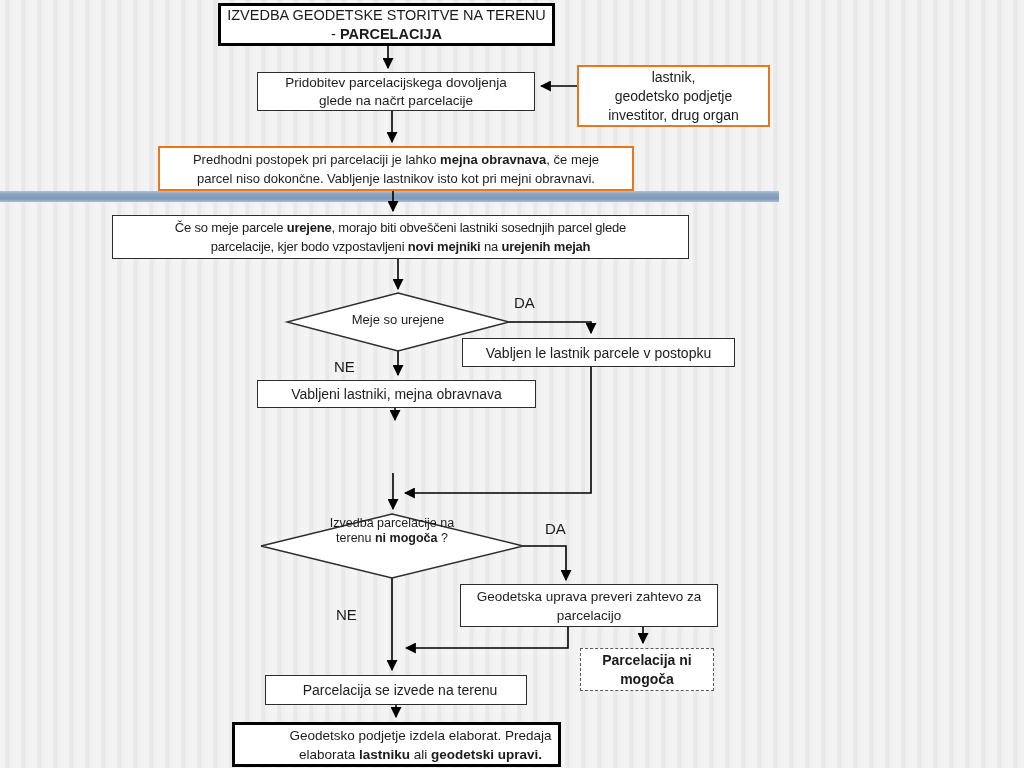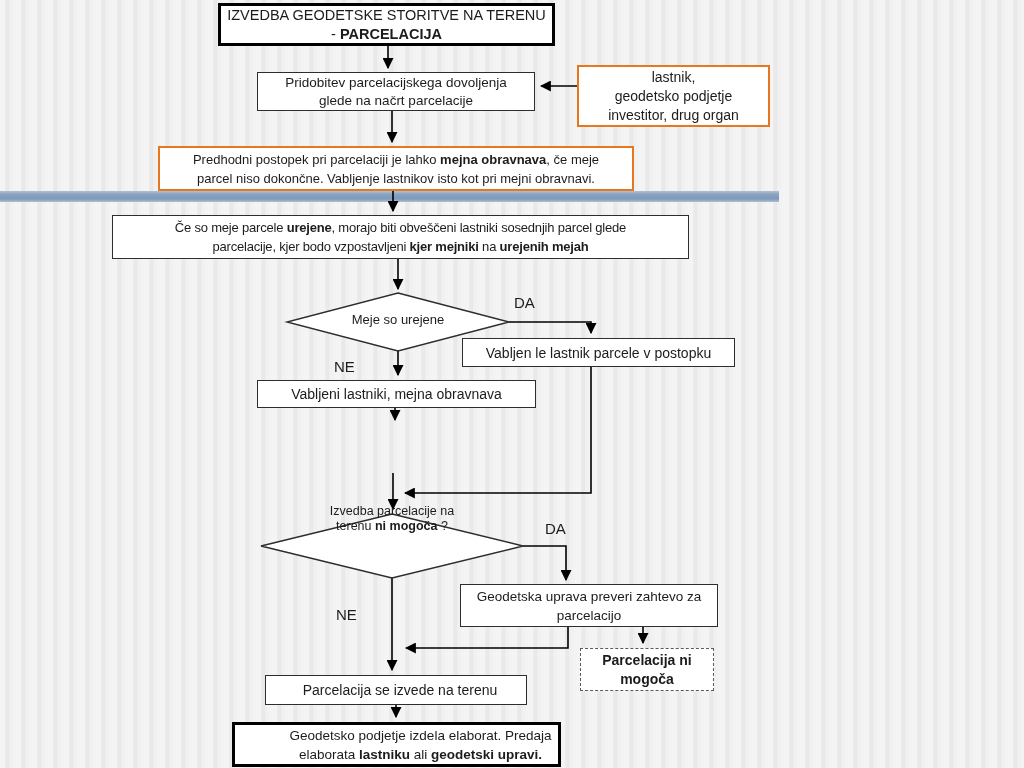--- a/index.html
+++ b/index.html
@@ -87,37 +87,37 @@
 investitor, drug organ</span></span>
   </div>
 
   <div class="node orange" style="left:158px;top:146px;width:476px;height:45px;font-size:13px;line-height:19px;">
     <span><span>Predhodni postopek pri parcelaciji je lahko </span><span style="font-weight: bold;">mejna obravnava</span><span>, če meje
 parcel niso dokončne. Vabljenje lastnikov isto kot pri mejni obravnavi.</span></span>
   </div>
 
   <div class="node" style="left:112px;top:215px;width:577px;height:44px;font-size:13px;line-height:19px;letter-spacing:-0.2px;">
     <span><span>Če so meje parcele </span><span style="font-weight: bold;">urejene</span><span>, morajo biti obveščeni lastniki sosednjih parcel glede
-parcelacije, kjer bodo vzpostavljeni </span><span style="font-weight: bold;">kjer mejniki</span><span> na </span><span style="font-weight: bold;">urejenih mejah</span></span>
+parcelacije, kjer bodo vzpostavljeni </span><span style="font-weight: bold;">novi mejniki</span><span> na </span><span style="font-weight: bold;">urejenih mejah</span></span>
   </div>
 
   <div class="node no-box" style="left:288px;top:302px;width:220px;height:36px;font-size:13px;line-height:16px;">
     <span><span>Meje so  urejene</span></span>
   </div>
 
   <div class="node" style="left:462px;top:338px;width:273px;height:29px;font-size:14px;">
     <span><span>Vabljen le lastnik parcele v postopku</span></span>
   </div>
 
   <div class="node" style="left:257px;top:380px;width:279px;height:28px;font-size:14px;">
     <span><span>Vabljeni lastniki, mejna obravnava</span></span>
   </div>
 
 
-  <div class="node no-box" style="left:282px;top:500px;width:220px;height:38px;font-size:12.5px;line-height:15.5px;">
+  <div class="node no-box" style="left:282px;top:512px;width:220px;height:38px;font-size:12.5px;line-height:15.5px;">
     <span><span>Izvedba parcelacije na
 terenu </span><span style="font-weight: bold;">ni mogoča</span><span> ?</span></span>
   </div>
 
   <div class="node" style="left:460px;top:584px;width:258px;height:43px;font-size:13.5px;line-height:19px;">
     <span><span>Geodetska uprava preveri zahtevo za
 parcelacijo</span></span>
   </div>
 
   <div class="node dashed" style="left:580px;top:648px;width:134px;height:43px;font-size:14px;line-height:19px;font-weight:bold;">

